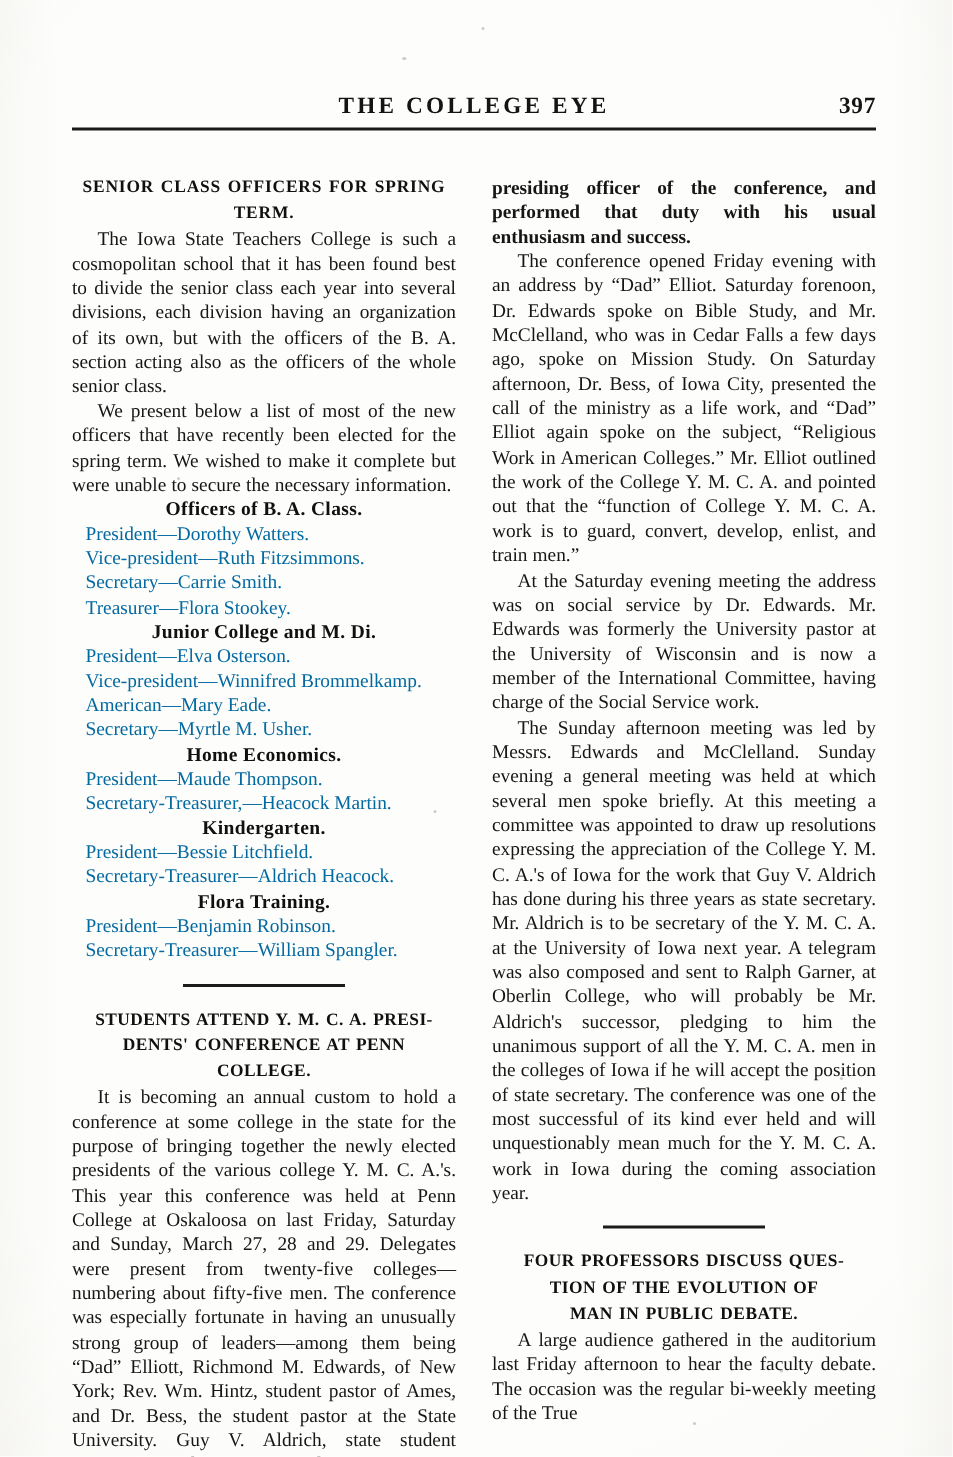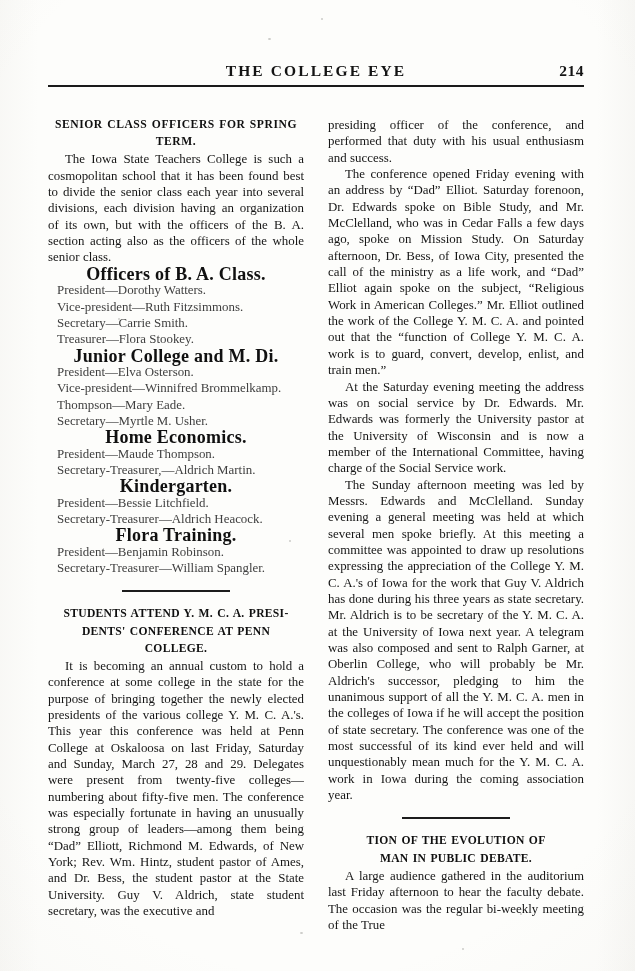--- a/index.html
+++ b/index.html
@@ -113,37 +113,37 @@
     line-height: 16.35px;
     text-align: justify;
     text-align-last: left;
     margin: 0;
     color: #161616;
     text-indent: 17px;
     word-spacing: 0.2px;
     -webkit-hyphens: none;
     hyphens: none;
   }
-  .para.noindent { text-indent: 0; }
+  .para.noindent { text-indent: 0; font-weight: bold; }
 
   .subhead {
-    font-size: 18px;
+    font-size: 13px;
     font-weight: bold;
     text-align: center;
     line-height: 16.35px;
     margin: 0;
     color: #101010;
     letter-spacing: 0.25px;
   }
 
   .officer {
     font-size: 12.9px;
     line-height: 16.35px;
     margin: 0;
-    color: #404040;
+    color: #0369a1;
     text-indent: 9px;
     white-space: nowrap;
   }
 
   .divider-wrap {
     height: 30px;
     display: flex;
     align-items: center;
     justify-content: center;
   }
@@ -164,48 +164,49 @@
 <div class="speck" style="left:300px;top:932px;width:3px;height:2px;"></div>
 <div class="speck" style="left:520px;top:913px;width:2px;height:2px;"></div>
 <div class="speck" style="left:462px;top:948px;width:2px;height:2px;"></div>
 <div class="speck" style="left:560px;top:718px;width:2px;height:2px;"></div>
 <div class="speck" style="left:289px;top:540px;width:2px;height:2px;"></div>
 
 <div class="sheet">
 
   <div class="runhead">
     <div class="runhead-title">THE COLLEGE EYE</div>
-    <div class="runhead-folio">214</div>
+    <div class="runhead-folio">397</div>
     <div class="runhead-rule"></div>
   </div>
 
   <div class="columns">
 
     <div class="col">
 
       <div>
         <div class="headline">SENIOR CLASS OFFICERS FOR SPRING</div>
         <div class="headline">TERM.</div>
         <p class="para">The Iowa State Teachers College is such a cosmopolitan school that it has been found best to divide the senior class each year into several divisions, each division having an organization of its own, but with the officers of the B. A. section acting also as the officers of the whole senior class.</p>
+        <p class="para">We present below a list of most of the new officers that have recently been elected for the spring term. We wished to make it complete but were unable to secure the necessary information.</p>
 
         <div class="subhead">Officers of B. A. Class.</div>
         <p class="officer">President—Dorothy Watters.</p>
         <p class="officer">Vice-president—Ruth Fitzsimmons.</p>
         <p class="officer">Secretary—Carrie Smith.</p>
         <p class="officer">Treasurer—Flora Stookey.</p>
 
         <div class="subhead">Junior College and M. Di.</div>
         <p class="officer">President—Elva Osterson.</p>
         <p class="officer">Vice-president—Winnifred Brommelkamp.</p>
-        <p class="officer">Thompson—Mary Eade.</p>
+        <p class="officer">American—Mary Eade.</p>
         <p class="officer">Secretary—Myrtle M. Usher.</p>
 
         <div class="subhead">Home Economics.</div>
         <p class="officer">President—Maude Thompson.</p>
-        <p class="officer">Secretary-Treasurer,—Aldrich Martin.</p>
+        <p class="officer">Secretary-Treasurer,—Heacock Martin.</p>
 
         <div class="subhead">Kindergarten.</div>
         <p class="officer">President—Bessie Litchfield.</p>
         <p class="officer">Secretary-Treasurer—Aldrich Heacock.</p>
 
         <div class="subhead">Flora Training.</div>
         <p class="officer">President—Benjamin Robinson.</p>
         <p class="officer">Secretary-Treasurer—William Spangler.</p>
       </div>
 
@@ -229,20 +230,21 @@
         <p class="para">The conference opened Friday evening with an address by “Dad” Elliot. Saturday forenoon, Dr. Edwards spoke on Bible Study, and Mr. McClelland, who was in Cedar Falls a few days ago, spoke on Mission Study. On Saturday afternoon, Dr. Bess, of Iowa City, presented the call of the ministry as a life work, and “Dad” Elliot again spoke on the subject, “Religious Work in American Colleges.” Mr. Elliot outlined the work of the College Y. M. C. A. and pointed out that the “function of College Y. M. C. A. work is to guard, convert, develop, enlist, and train men.”</p>
         <p class="para">At the Saturday evening meeting the address was on social service by Dr. Edwards. Mr. Edwards was formerly the University pastor at the University of Wisconsin and is now a member of the International Committee, having charge of the Social Service work.</p>
         <p class="para">The Sunday afternoon meeting was led by Messrs. Edwards and McClelland. Sunday evening a general meeting was held at which several men spoke briefly. At this meeting a committee was appointed to draw up resolutions expressing the appreciation of the College Y. M. C. A.'s of Iowa for the work that Guy V. Aldrich has done during his three years as state secretary. Mr. Aldrich is to be secretary of the Y. M. C. A. at the University of Iowa next year. A telegram was also composed and sent to Ralph Garner, at Oberlin College, who will probably be Mr. Aldrich's successor, pledging to him the unanimous support of all the Y. M. C. A. men in the colleges of Iowa if he will accept the position of state secretary. The conference was one of the most successful of its kind ever held and will unquestionably mean much for the Y. M. C. A. work in Iowa during the coming association year.</p>
       </div>
 
       <div class="divider-wrap">
         <div class="divider"></div>
       </div>
 
       <div>
+        <div class="headline tight">FOUR PROFESSORS DISCUSS QUES-</div>
         <div class="headline tight">TION OF THE EVOLUTION OF</div>
         <div class="headline tight">MAN IN PUBLIC DEBATE.</div>
         <p class="para">A large audience gathered in the auditorium last Friday afternoon to hear the faculty debate. The occasion was the regular bi-weekly meeting of the True</p>
       </div>
 
     </div>
 
   </div>
 </div>
 

